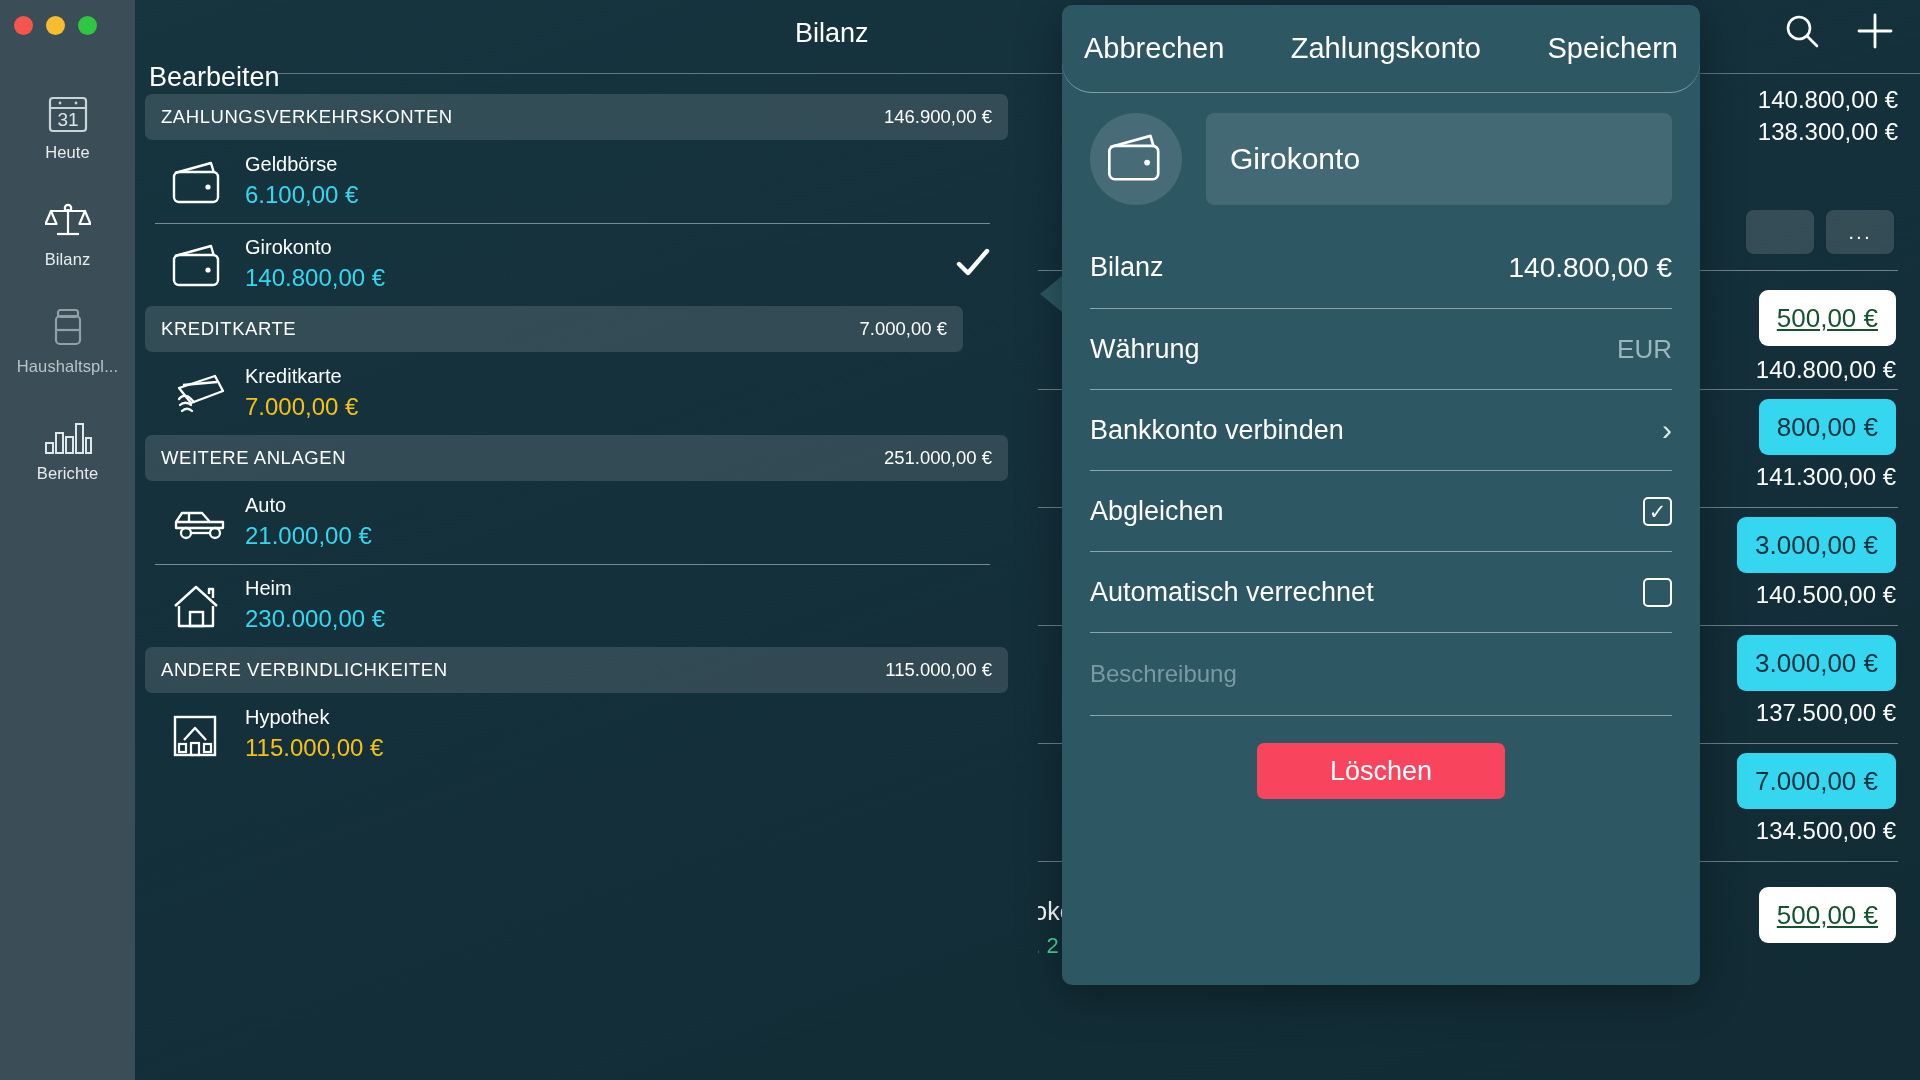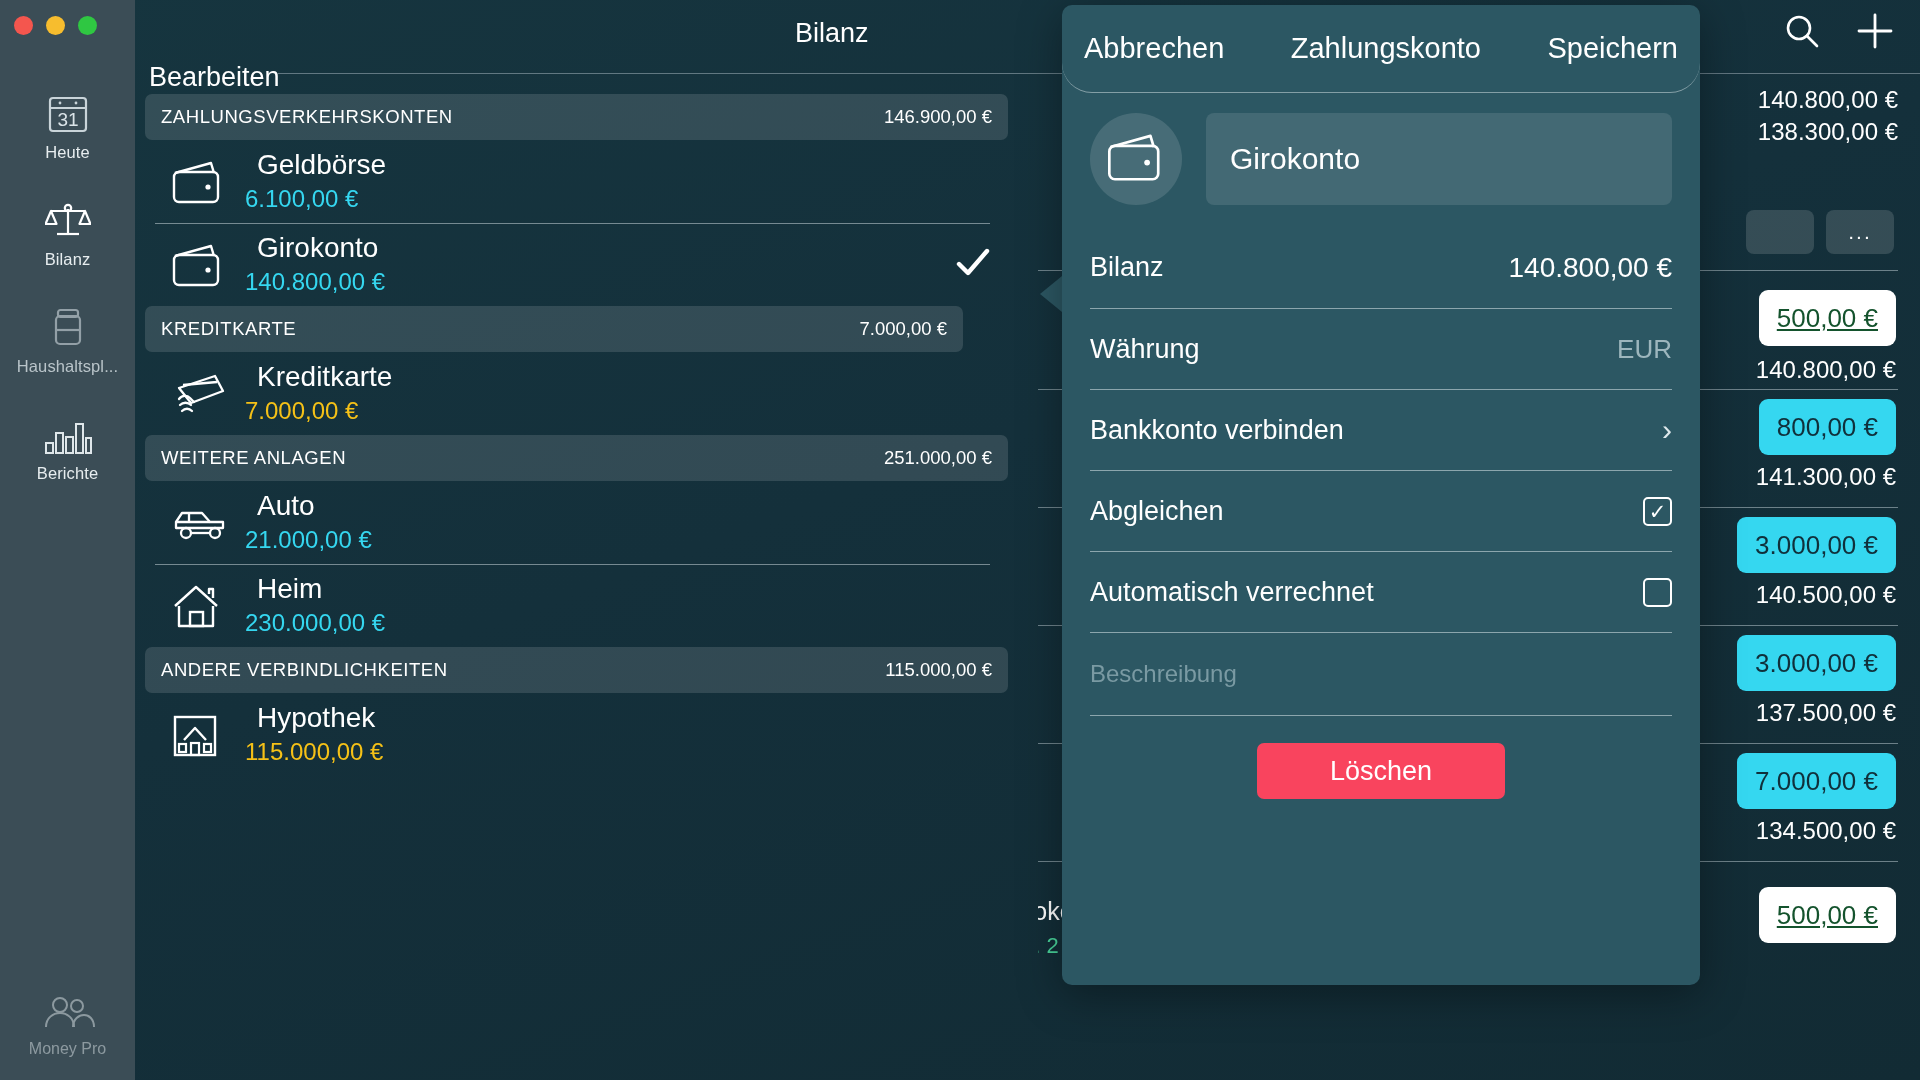--- a/index.html
+++ b/index.html
@@ -114,21 +114,21 @@
     padding-left: 26px;
     position: relative;
     cursor: pointer;
   }
   .acct-row.sep::before {
     content: ""; position: absolute; left: 10px; right: 48px; top: 0;
     height: 1px; background: rgba(198,211,217,.55);
   }
   .acct-icon { width: 62px; flex: 0 0 62px; display: flex; align-items: center; }
   .acct-text { margin-left: 12px; }
-  .acct-name { font-size: 28px; color: #ffffff; line-height: 1.18; margin-left: 12px; }
+  .acct-name { font-size: 20px; color: #ffffff; line-height: 1.18; }
   .acct-amount { font-size: 24px; line-height: 1.3; margin-top: 2px; }
   .amt-cyan { color: #35d7f0; }
   .amt-gold { color: #f5c117; }
   .acct-check {
     position: absolute; right: 48px; top: 50%; transform: translateY(-50%);
   }
 
   
   .rightpane {
     position: absolute; left: 1038px; top: 74px; right: 0; bottom: 0;
@@ -330,31 +330,20 @@
             <rect x="22" y="16" width="7" height="16" fill="none" stroke="#dfe7ea" stroke-width="2"></rect>
             <rect x="32" y="3" width="7" height="29" fill="none" stroke="#dfe7ea" stroke-width="2"></rect>
             <rect x="42" y="17" width="5" height="15" fill="none" stroke="#dfe7ea" stroke-width="2"></rect>
           </svg>
         </div>
         <div class="nav-label">Berichte</div>
       </div>
 
     </div>
 
-    <div class="brand">
-      <div>
-        <svg width="56" height="34" viewBox="0 0 56 34">
-          <circle cx="20" cy="9" r="7" fill="none" stroke="#cfd8dc" stroke-width="2"></circle>
-          <circle cx="37" cy="10" r="6" fill="none" stroke="#cfd8dc" stroke-width="2"></circle>
-          <path d="M6 31 c0-9 7-14 14-14 s14 5 14 14" fill="none" stroke="#cfd8dc" stroke-width="2"></path>
-          <path d="M33 31 c0-8 6-12 11-12 s10 4 10 12" fill="none" stroke="#cfd8dc" stroke-width="2"></path>
-        </svg>
-      </div>
-      <div class="brand-label">Money Pro</div>
-    </div>
   </div>
 
   <div class="topbar">
     <div class="topbar-inner">
       <div class="edit-btn">Bearbeiten</div>
       <div class="topbar-title">Bilanz</div>
       <div class="topbar-icons">
         <div class="tb-icon">
           <svg width="36" height="36" viewBox="0 0 36 36">
             <circle cx="15" cy="15" r="11" fill="none" stroke="#ffffff" stroke-width="2.6"></circle>

